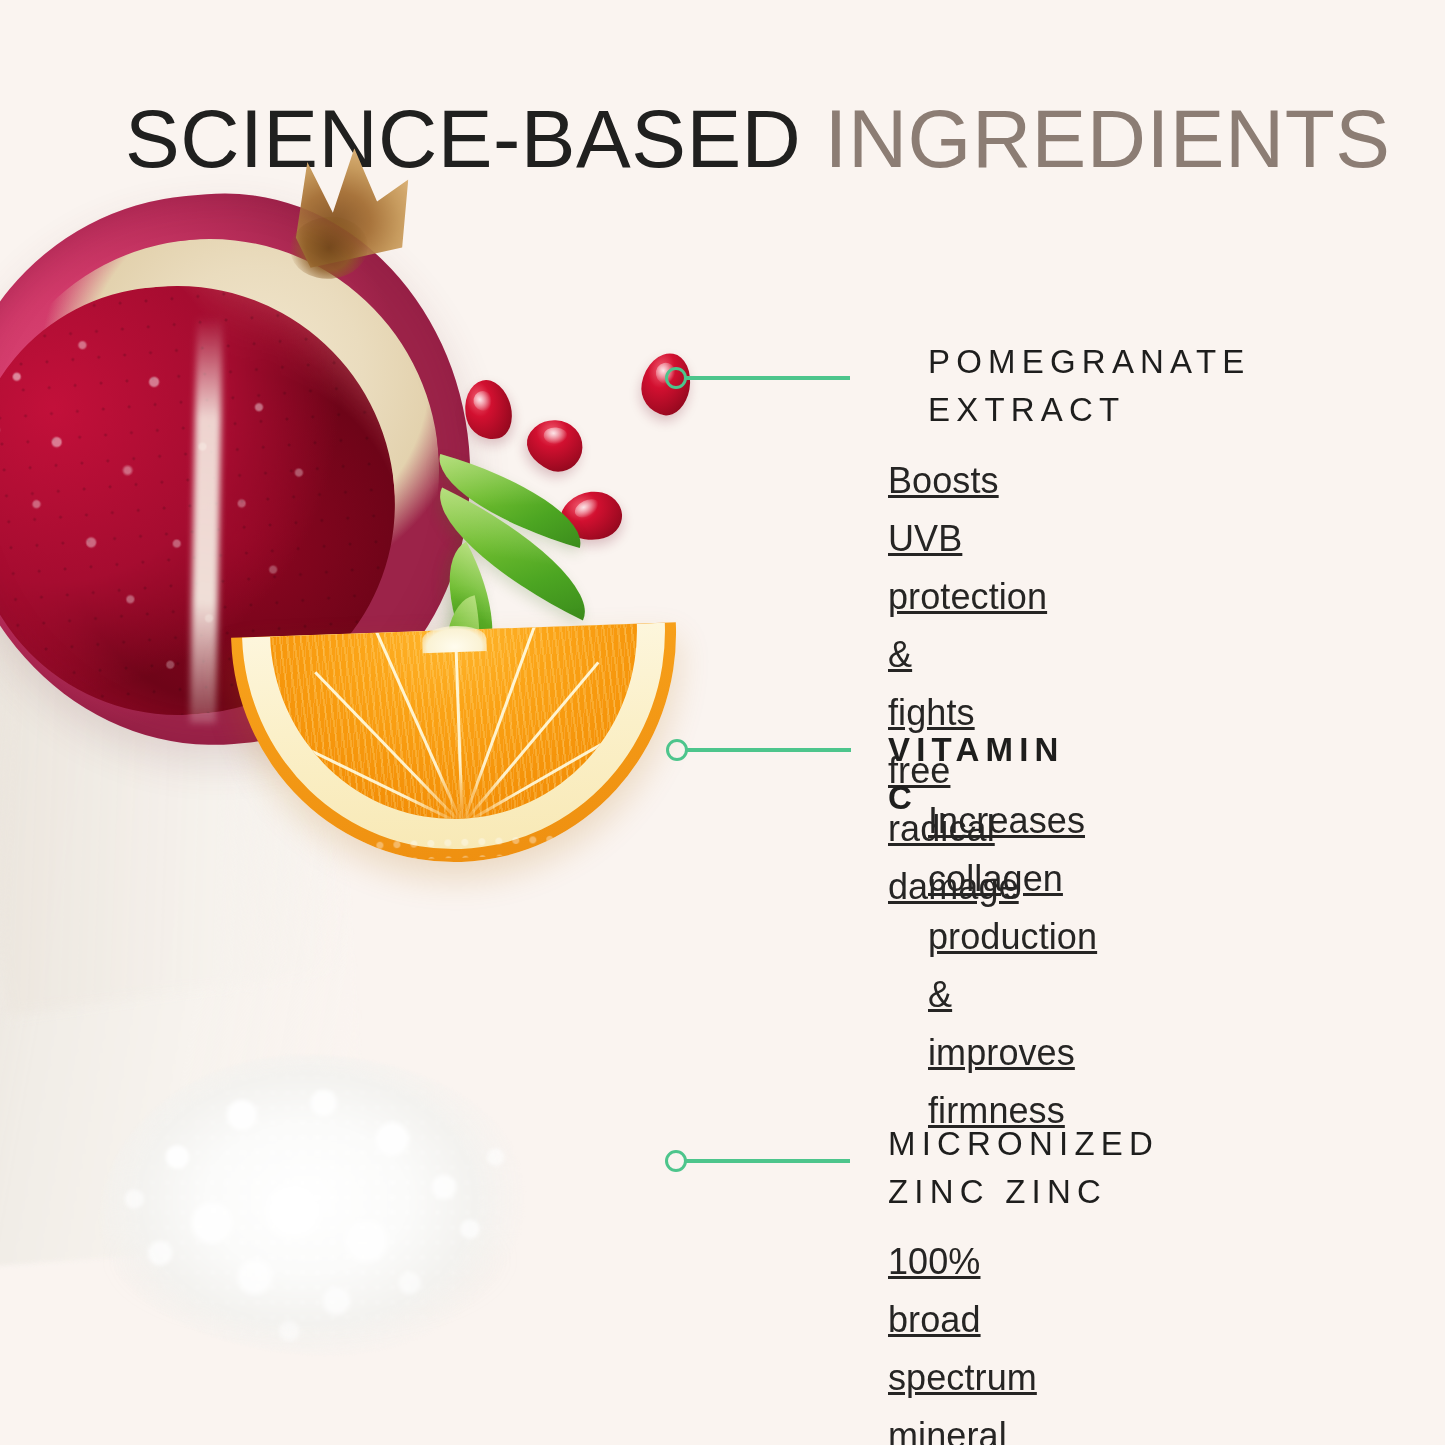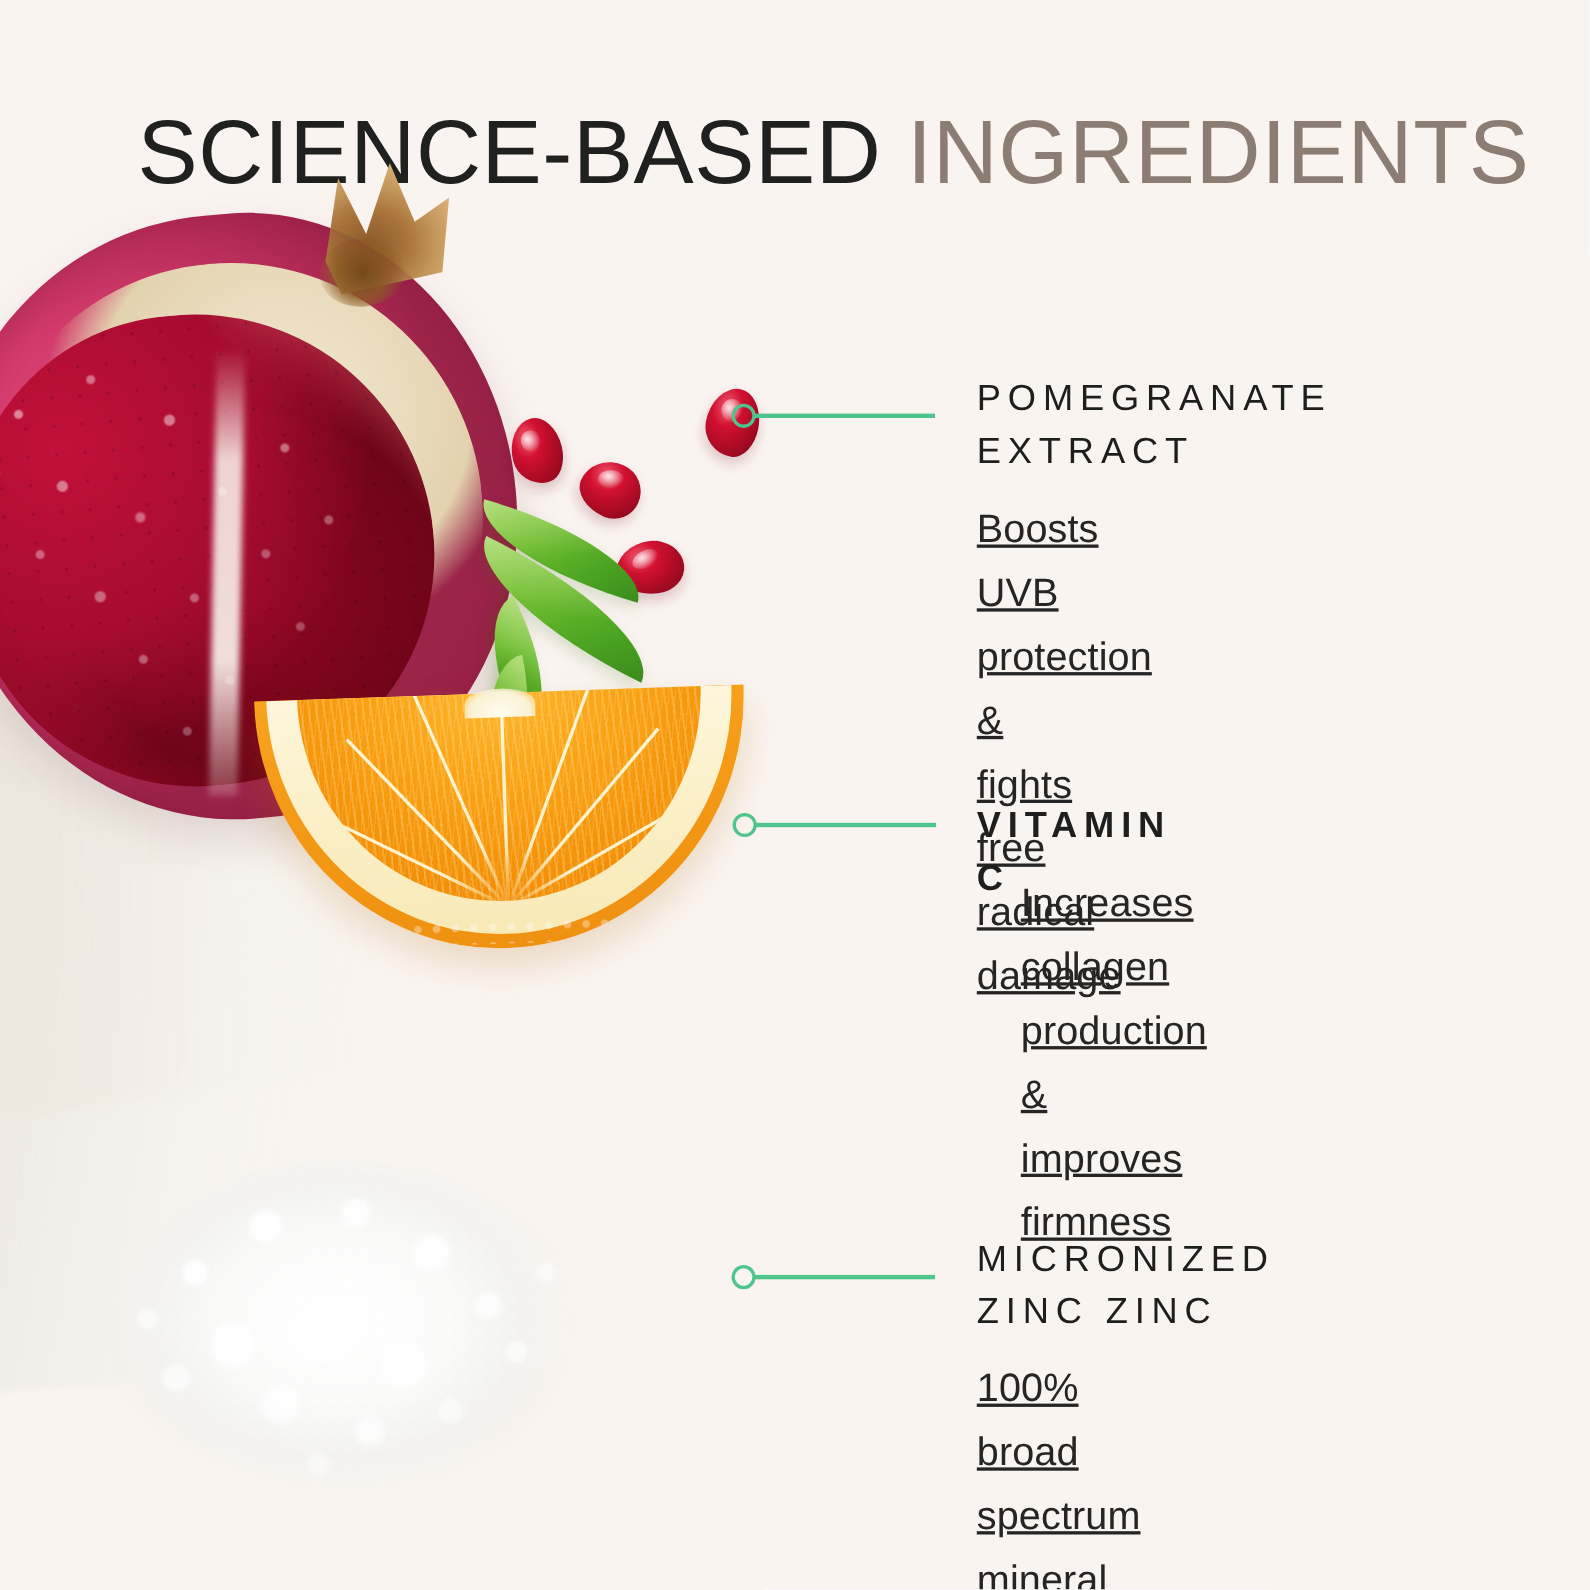--- a/index.html
+++ b/index.html
@@ -406,21 +406,21 @@
       </div>
     </div>
 
   </div>
 
   <div class="callout">
     <div class="leader" style="left:665px; top:367px;">
       <span class="leader-dot"></span>
       <span class="leader-line" style="width:164px;"></span>
     </div>
-    <div class="c-head" style="left:888px; top:338px;">POMEGRANATE
+    <div class="c-head" style="left:928px; top:338px;">POMEGRANATE
 EXTRACT</div>
     <div class="c-body" style="left:888px; top:452px;">Boosts UVB protection &amp;
 fights free radical damage</div>
   </div>
 
   <div class="callout">
     <div class="leader" style="left:666px; top:739px;">
       <span class="leader-dot"></span>
       <span class="leader-line" style="width:164px;"></span>
     </div>

